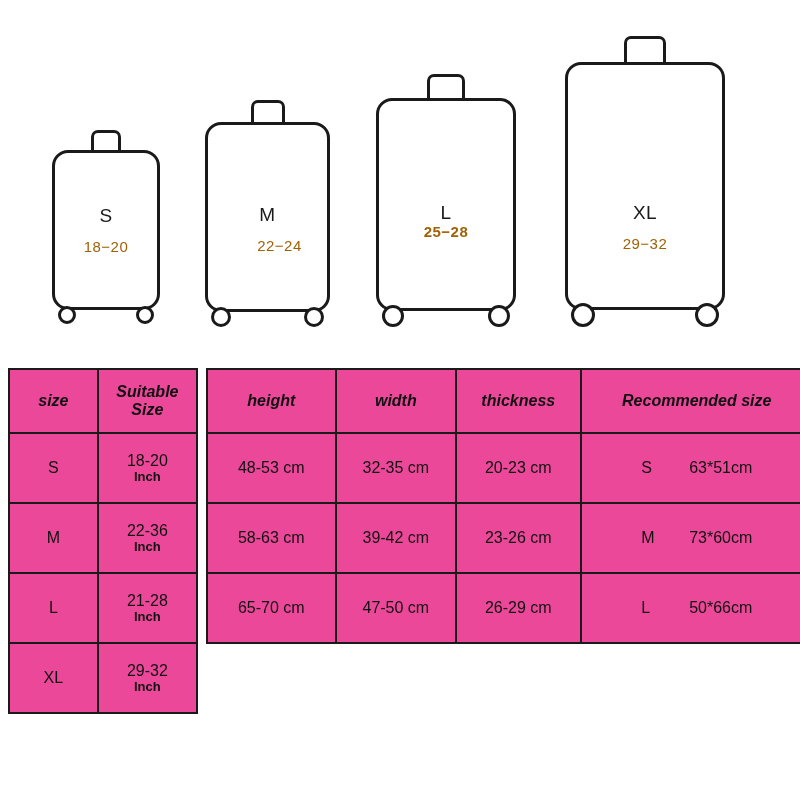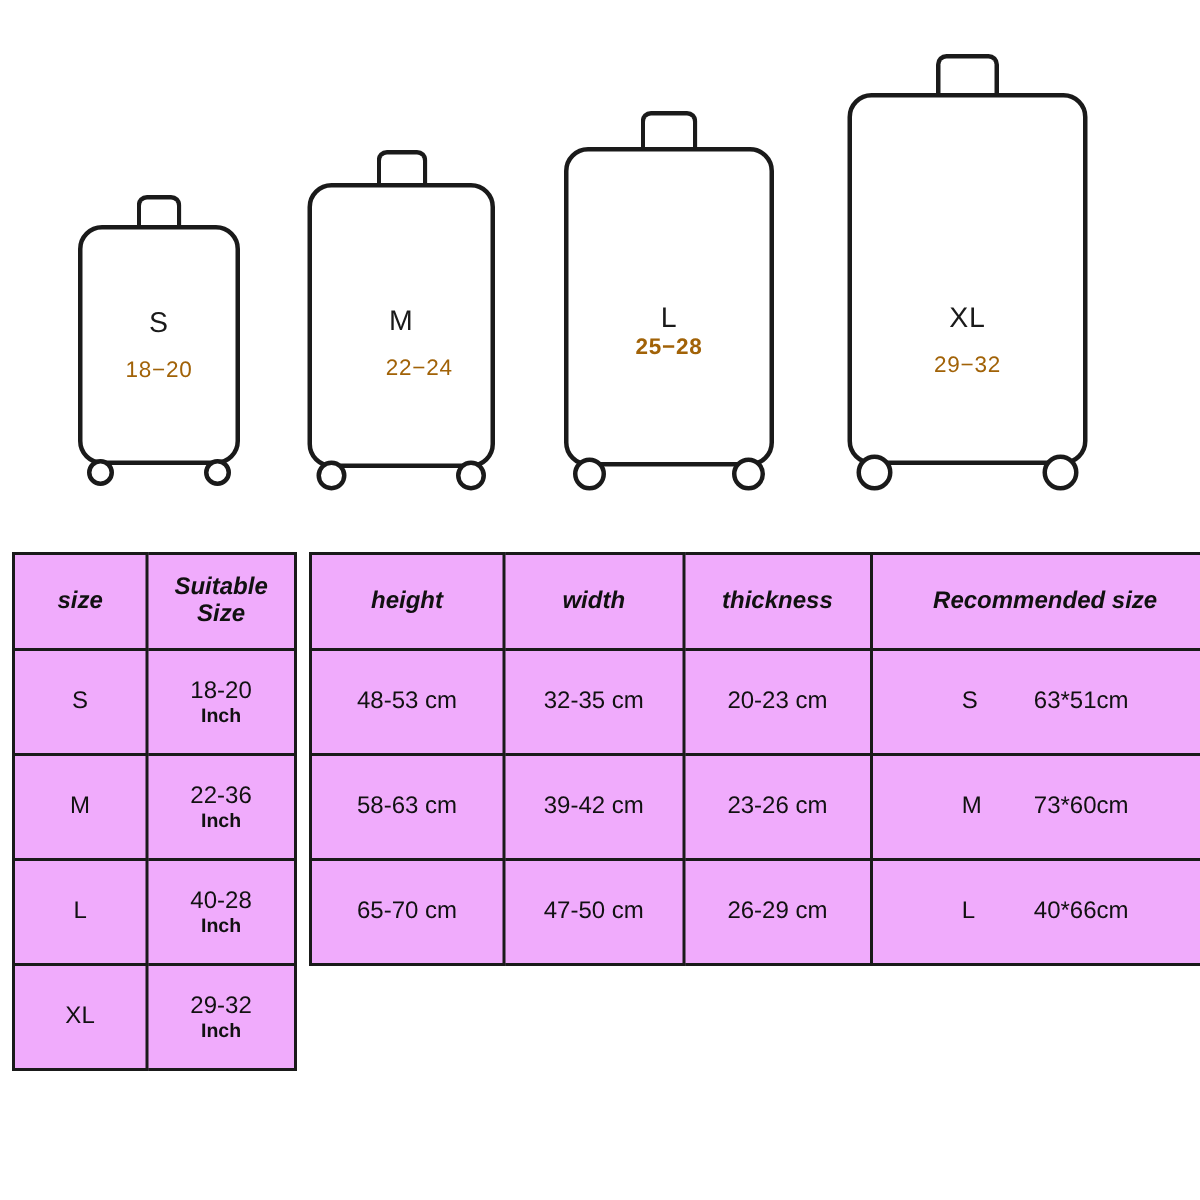--- a/index.html
+++ b/index.html
@@ -72,21 +72,21 @@
     text-align: center;
     font-size: 15px;
     color: #a16207;
     letter-spacing: 0.5px;
   }
 
   
   .tbl {
     position: absolute;
     border-collapse: collapse;
-    background: #f0abfc;
+    background: #ec4899;
     padding-left: 32px;
   }
   .tbl td {
     border: 2px solid #1a1a1a;
     text-align: center;
     vertical-align: middle;
     font-size: 16px;
     color: #111111;
     padding: 0;
   }
@@ -182,21 +182,21 @@
     <tr>
       <td class="c-size">M</td>
       <td class="c-suit">
         <span class="suit-val">22-36</span>
         <span class="suit-unit">Inch</span>
       </td>
     </tr>
     <tr>
       <td class="c-size">L</td>
       <td class="c-suit">
-        <span class="suit-val">40-28</span>
+        <span class="suit-val">21-28</span>
         <span class="suit-unit">Inch</span>
       </td>
     </tr>
     <tr>
       <td class="c-size">XL</td>
       <td class="c-suit">
         <span class="suit-val">29-32</span>
         <span class="suit-unit">Inch</span>
       </td>
     </tr>
@@ -233,18 +233,18 @@
         </div>
       </td>
     </tr>
     <tr>
       <td class="c-h">65-70 cm</td>
       <td class="c-w">47-50 cm</td>
       <td class="c-t">26-29 cm</td>
       <td class="c-r">
         <div class="rec-cell">
           <span class="rec-code">L</span>
-          <span class="rec-dim">40*66cm</span>
+          <span class="rec-dim">50*66cm</span>
         </div>
       </td>
     </tr>
   </tbody>
 </table>
 
 </body></html>

